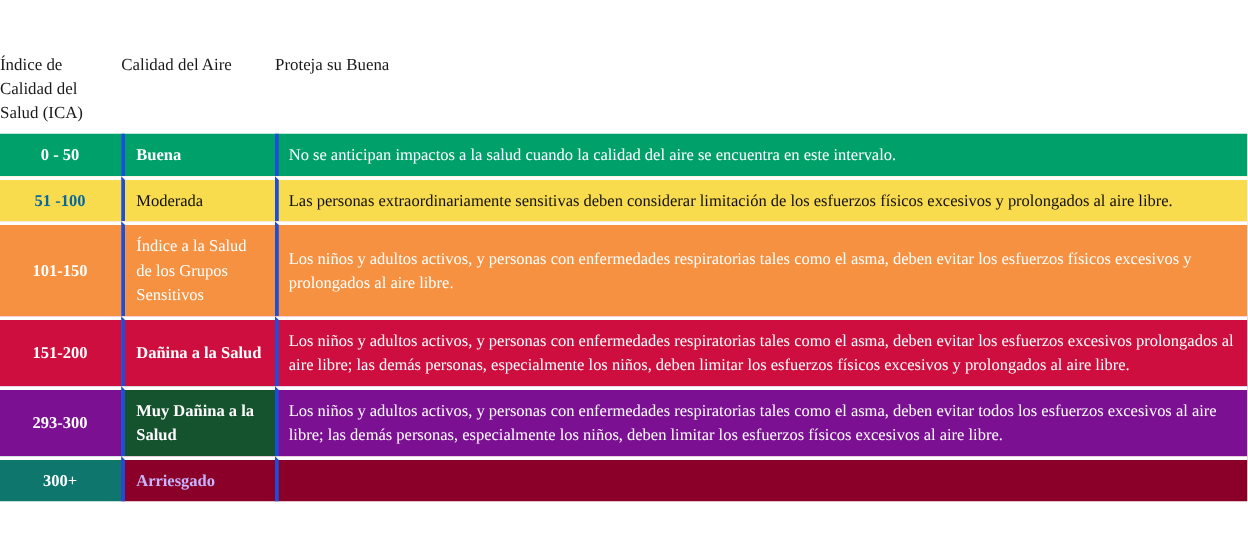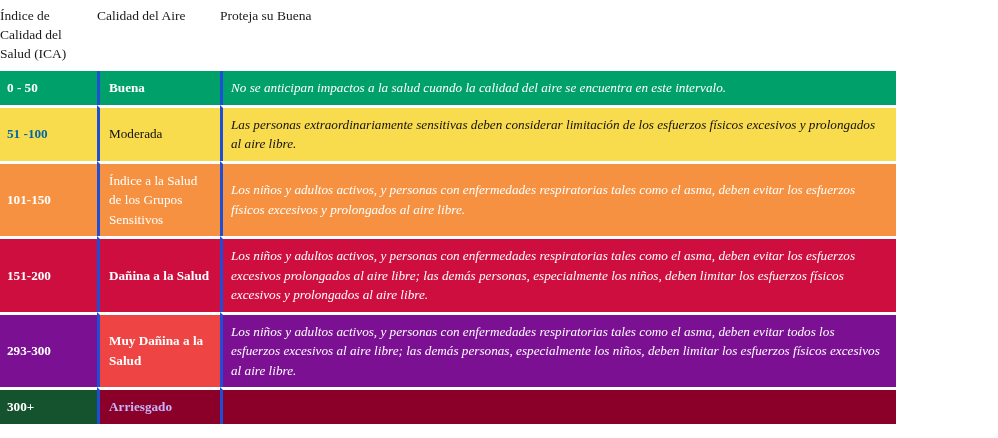--- a/index.html
+++ b/index.html
@@ -9,24 +9,25 @@
   }
   body {
     width: 998px;
     height: 438px;
     overflow: hidden;
     font-family: "Liberation Serif", "DejaVu Serif", serif;
     -webkit-font-smoothing: antialiased;
   }
 
   #aqi-table {
-    width: 896px;
+    width: 998px;
     border-collapse: separate;
     border-spacing: 0;
     table-layout: fixed;
+    margin-top: 36px;
   }
 
   
   .hdr-row td {
     background: #ffffff;
     color: #1a1a1a;
     font-size: 13.5px;
     line-height: 19px;
     vertical-align: top;
     padding: 6px 0 8px 0;
@@ -54,23 +55,23 @@
   .data-row td.c-quality {
     width: 123px;
     padding-left: 9px;
   }
   .data-row td.c-protect {
     padding-left: 8px;
     padding-right: 10px;
   }
   .data-row.first td { border-top: 0; }
 
-  .c-ica      { font-weight: bold; white-space: nowrap; }
+  .c-ica      { font-weight: bold; white-space: nowrap; text-align: center; }
   .c-quality  { font-weight: normal; }
-  .c-protect  { font-weight: normal; font-style: italic; }
+  .c-protect  { font-weight: normal; }
 
   .bold-quality .c-quality { font-weight: bold; }
 
   .empty-cell { min-height: 19px; }
 </style>
 </head>
 <body>
 
 <table id="aqi-table">
   <colgroup>
@@ -109,24 +110,24 @@
         <td class="c-quality" style="background: rgb(245, 145, 64); color: rgb(255, 255, 255);">Índice a la Salud de los Grupos Sensitivos</td>
         <td class="c-protect" style="background: rgb(245, 145, 64); color: rgb(255, 255, 255);">Los niños y adultos activos, y personas con enfermedades respiratorias tales como el asma, deben evitar los esfuerzos físicos excesivos y prolongados al aire libre.</td>
       </tr>
       <tr class="data-row bold-quality">
         <td class="c-ica" style="background: rgb(206, 14, 62); color: rgb(255, 255, 255);">151-200</td>
         <td class="c-quality" style="background: rgb(206, 14, 62); color: rgb(255, 255, 255);">Dañina a la Salud</td>
         <td class="c-protect" style="background: rgb(206, 14, 62); color: rgb(255, 255, 255);">Los niños y adultos activos, y personas con enfermedades respiratorias tales como el asma, deben evitar los esfuerzos excesivos prolongados al aire libre; las demás personas, especialmente los niños, deben limitar los esfuerzos físicos excesivos y prolongados al aire libre.</td>
       </tr>
       <tr class="data-row bold-quality">
         <td class="c-ica" style="background: rgb(123, 16, 147); color: rgb(255, 255, 255);">293-300</td>
-        <td class="c-quality" style="background: #ef4444; color: rgb(255, 255, 255);">Muy Dañina a la Salud</td>
+        <td class="c-quality" style="background: #14532d; color: rgb(255, 255, 255);">Muy Dañina a la Salud</td>
         <td class="c-protect" style="background: rgb(123, 16, 147); color: rgb(255, 255, 255);">Los niños y adultos activos, y personas con enfermedades respiratorias tales como el asma, deben evitar todos los esfuerzos excesivos al aire libre; las demás personas, especialmente los niños, deben limitar los esfuerzos físicos excesivos al aire libre.</td>
       </tr>
       <tr class="data-row bold-quality">
-        <td class="c-ica" style="background: #14532d; color: rgb(255, 255, 255); font-family: Liberation Serif, serif;">300+</td>
+        <td class="c-ica" style="background: #0f766e; color: rgb(255, 255, 255); font-family: Liberation Serif, serif;">300+</td>
         <td class="c-quality" style="background: rgb(139, 0, 41); color: #c4b5fd;">Arriesgado</td>
         <td class="c-protect" style="background: rgb(139, 0, 41); color: rgb(255, 255, 255);">
           <div class="empty-cell">&nbsp;</div>
         </td>
       </tr>
     </tbody>
 </table>
 
 </body></html>

